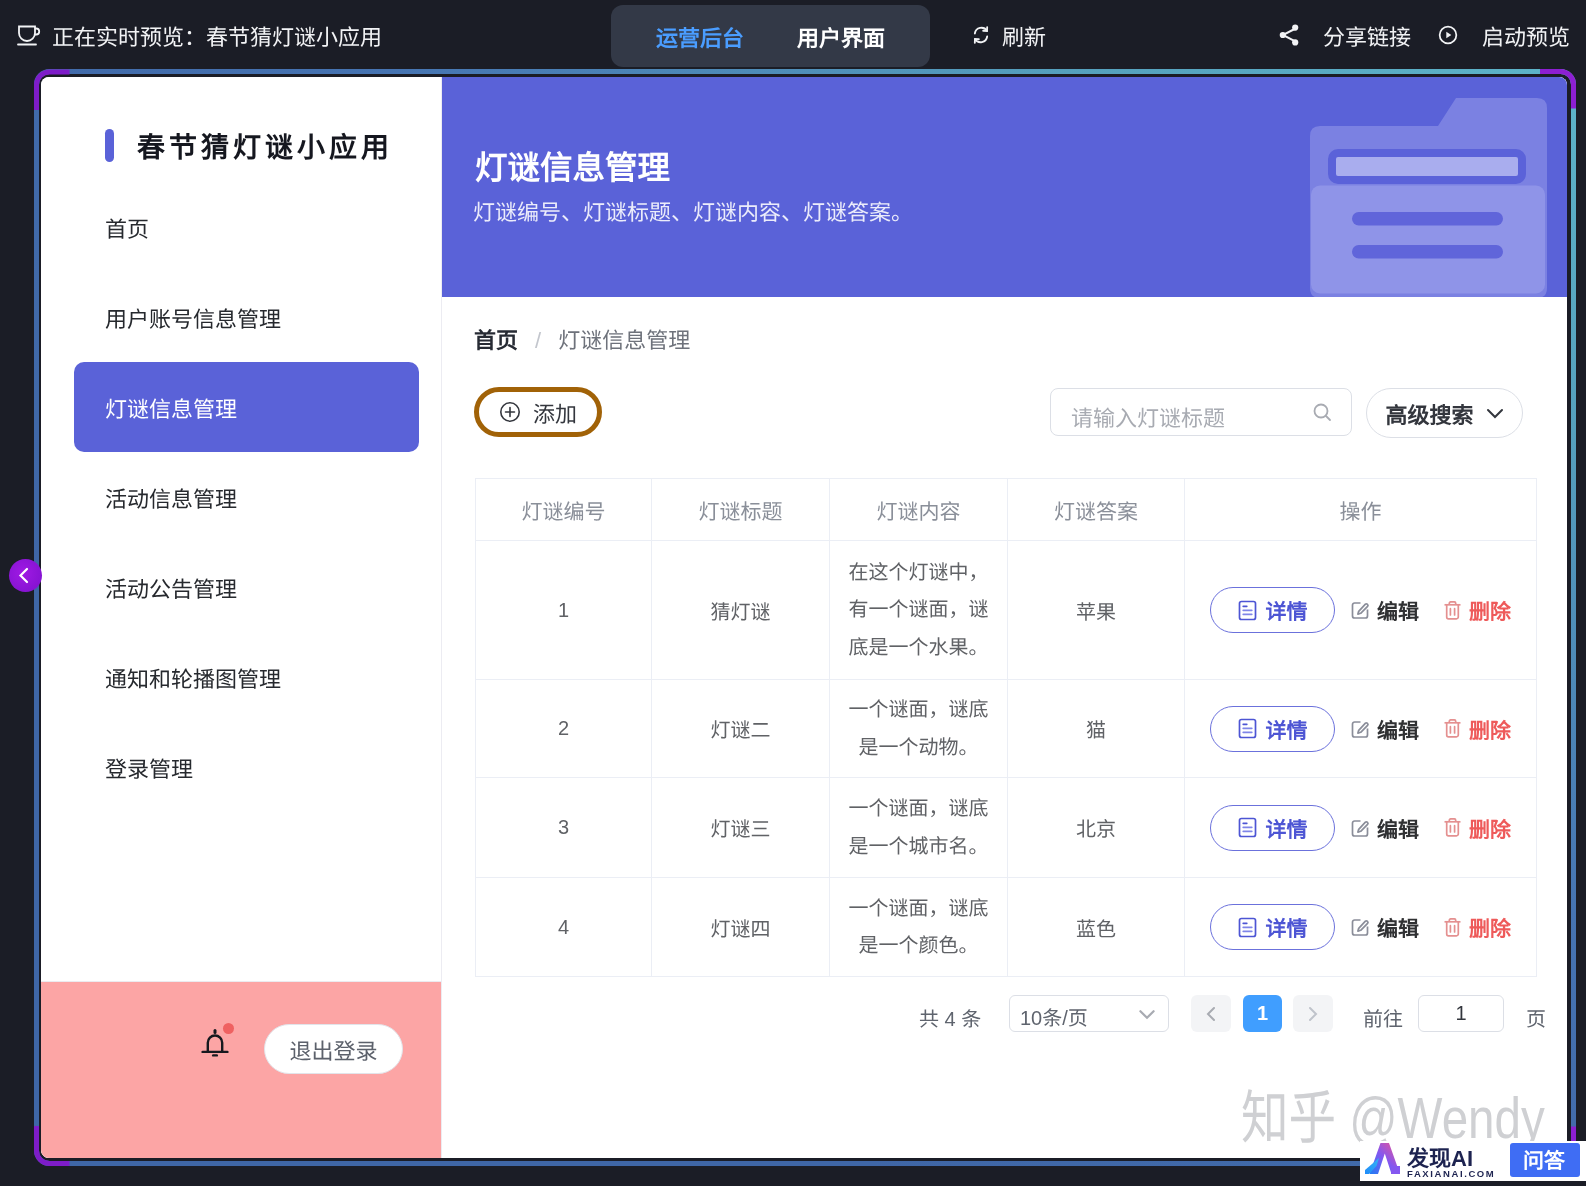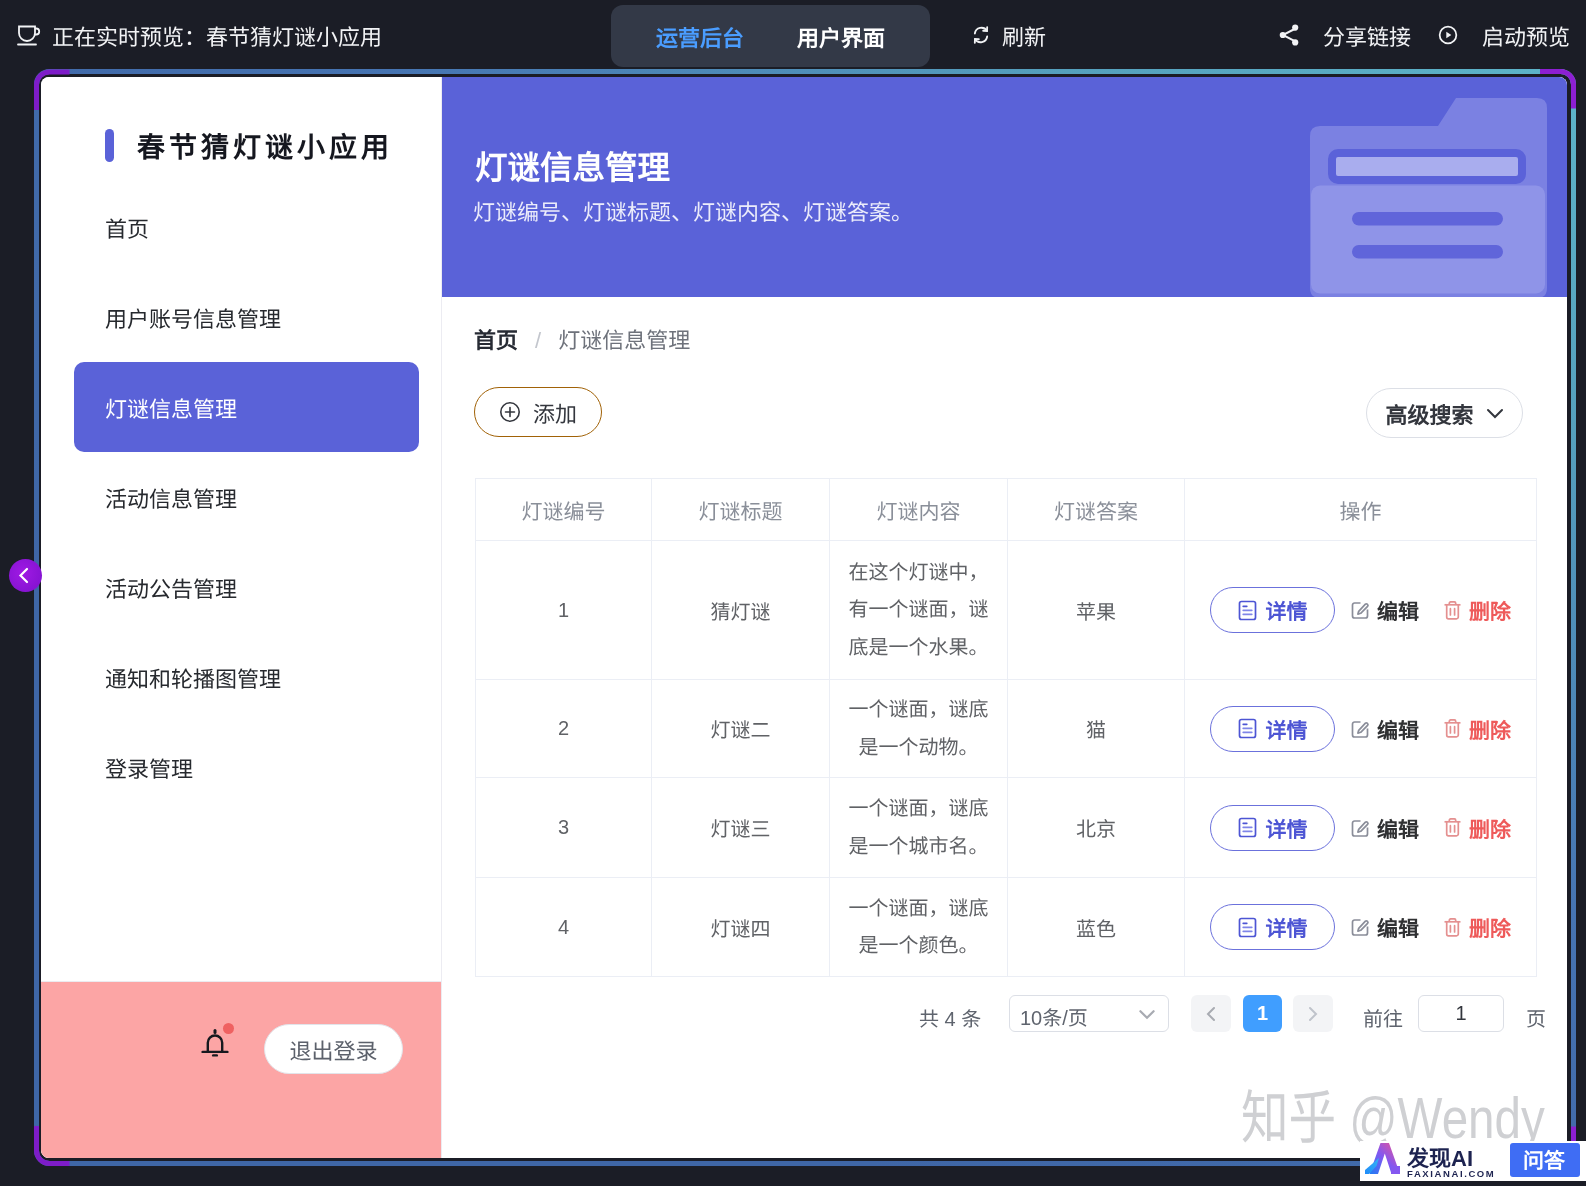--- a/index.html
+++ b/index.html
@@ -42,21 +42,21 @@
   .banner { position:absolute; left:0; top:0; width:100%; height:220px; background:#5a62d8; overflow:hidden; }
   .banner h1 { position:absolute; left:33px; top:75px; font-size:32.5px; font-weight:700; color:#fff; line-height:1; }
   .banner p { position:absolute; left:31px; top:125px; font-size:22px; color:rgba(255,255,255,.88); line-height:1; }
   .folder { position:absolute; right:20px; top:21px; }
 
   .crumbs { position:absolute; left:32px; top:253px; font-size:22px; display:flex; gap:17px; align-items:center; line-height:1; }
   .crumbs .b1 { color:#272b34; font-weight:700; }
   .crumbs .sep { color:#c3c6cd; }
   .crumbs .b2 { color:#6e727b; }
 
-  .btn-add { position:absolute; left:32px; top:310px; width:128px; height:50px; border:1px solid #a16207; border-radius:25px; display:flex; align-items:center; justify-content:center; gap:12px; font-size:22px; color:#33363d; background:#fff; }
+  .btn-add { position:absolute; left:32px; top:310px; width:128px; height:50px; border:5px solid #a16207; border-radius:25px; display:flex; align-items:center; justify-content:center; gap:12px; font-size:22px; color:#33363d; background:#fff; }
   .search { position:absolute; left:608px; top:311px; width:302px; height:48px; border:1px solid #dcdfe6; border-radius:8px; background:#fff; }
   .search .ph { position:absolute; left:20px; top:11px; font-size:22px; color:#a8abb2; }
   .search svg { position:absolute; right:18px; top:13px; }
   .btn-adv { position:absolute; left:924px; top:311px; width:157px; height:50px; border:1px solid #dcdfe6; border-radius:25px; display:flex; align-items:center; justify-content:center; gap:12px; font-size:22px; font-weight:700; color:#33363d; background:#fff; }
 
   
   table.grid { position:absolute; left:33px; top:401px; width:1061px; border-collapse:collapse; table-layout:fixed; }
   table.grid th, table.grid td { border:1px solid #ebeef5; text-align:center; vertical-align:middle; }
   table.grid th { height:62px; font-size:21px; color:#8a8f99; font-weight:500;font-family:Liberation Serif, serif; }
   table.grid td { font-size:20px; color:#606266; }
@@ -191,20 +191,27 @@
         <span class="sep">/</span>
         <span class="b2">灯谜信息管理</span>
       </div>
 
       <div class="btn-add">
         <svg width="22" height="22" viewBox="0 0 22 22" fill="none" stroke="#33363d" stroke-width="1.6">
           <circle cx="11" cy="11" r="9.2"></circle>
           <path d="M11 6.5 v9 M6.5 11 h9" stroke-linecap="round"></path>
         </svg>
         <span>添加</span>
+      </div>
+      <div class="search">
+        <span class="ph">请输入灯谜标题</span>
+        <svg width="21" height="21" viewBox="0 0 21 21" fill="none" stroke="#a8abb2" stroke-width="1.8" stroke-linecap="round">
+          <circle cx="9" cy="9" r="6.5"></circle>
+          <path d="M14 14 l4 4"></path>
+        </svg>
       </div>
       <div class="btn-adv">
         <span>高级搜索</span>
         <svg width="18" height="11" viewBox="0 0 18 11" fill="none" stroke="#33363d" stroke-width="2" stroke-linecap="round">
           <path d="M2 2 l7 7 7-7"></path>
         </svg>
       </div>
 
       <table class="grid">
         <colgroup>

